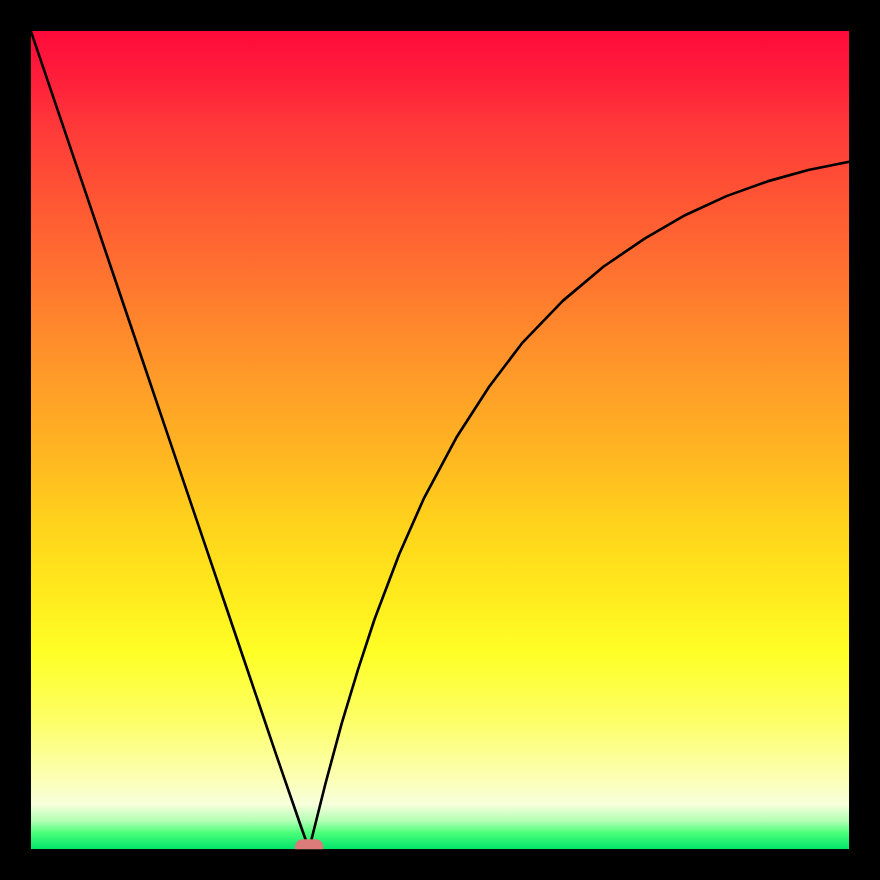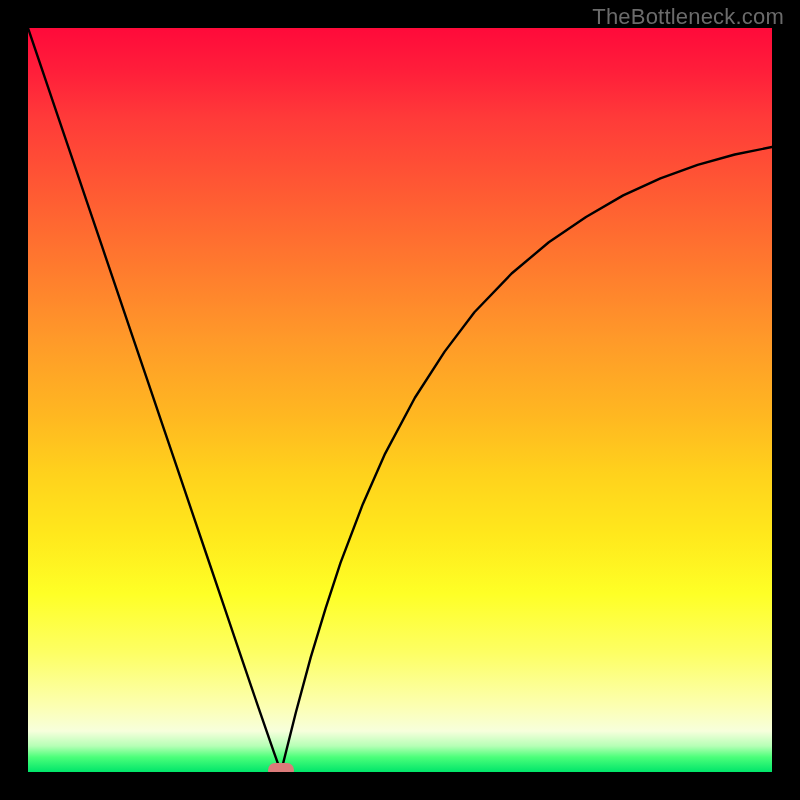--- a/index.html
+++ b/index.html
@@ -67,21 +67,20 @@
     width: 26px;
     height: 14px;
     border-radius: 7px;
     background: #db7b7a;
   }
 </style>
 </head>
 <body>
 
 <div class="frame">
-  <div class="watermark">TheBottleneck.com</div>
 
   <div class="plot">
     <div class="gradient"></div>
 
     <svg class="curve" viewBox="0 0 744 744" preserveAspectRatio="none">
       <path id="curve-path" fill="none" stroke="#000" stroke-width="2.4" stroke-linecap="round" stroke-linejoin="round" d="M0.00 0.00 L14.88 43.90 L29.76 87.79 L44.64 131.69 L59.52 175.58 L74.40 219.48 L89.28 263.38 L104.16 307.27 L119.04 351.17 L133.92 395.06 L148.80 438.96 L163.68 482.86 L178.56 526.75 L193.44 570.65 L208.32 614.54 L223.20 658.44 L230.64 680.02 L238.08 701.59 L245.52 723.17 L252.96 744.00 L267.84 684.48 L282.72 629.42 L297.60 580.32 L312.48 534.94 L334.80 476.16 L357.12 425.57 L386.88 369.77 L416.64 323.64 L446.40 284.21 L483.60 245.52 L520.80 214.27 L558.00 188.98 L595.20 167.40 L632.40 150.29 L669.60 136.90 L706.80 126.48 L744.00 119.04"></path>
     </svg>
 
     <div class="marker" id="min-marker" style="left: 239.96px; top: 735px;"></div>
   </div>

